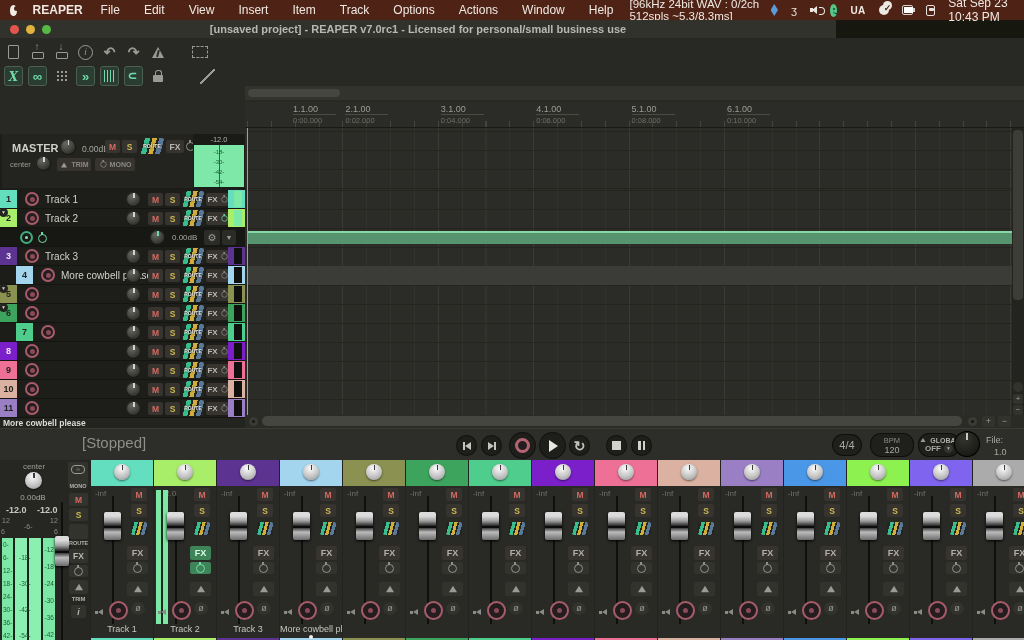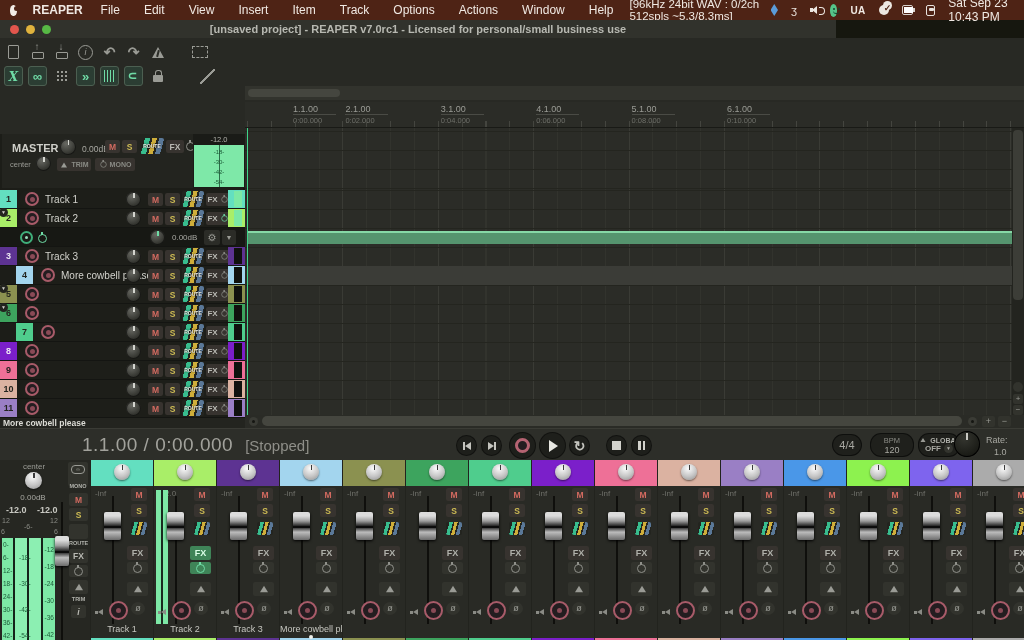--- a/index.html
+++ b/index.html
@@ -567,21 +567,20 @@
     <div class="hscroll">
       <div class="hcirc" style="left:4px;"></div>
       <div class="hthumb"></div>
       <div class="hcirc" style="left:723px;"></div>
       <div class="hzbtn" style="left:737px;">+</div>
       <div class="hzbtn" style="left:753px;">−</div>
     </div>
 
     <div class="transport">
       <div class="t-left">
-        <span class="t-pos">1.1.00 / 0:00.000</span>
         <span class="t-state">[Stopped]</span>
       </div>
       <div class="tpb sm" style="left:456px;">
           <span class="vbar"></span>
           <span class="tri l"></span>
         </div>
       <div class="tpb sm" style="left:481px;">
           <span class="tri r"></span>
           <span class="vbar"></span>
         </div>
@@ -612,21 +611,21 @@
         <div style="font-size:7px;color:#b0b1ab;font-weight:bold;margin-top:2px;display:flex;align-items:center;justify-content:center;gap:2px;">
             <i class="mtn" style="transform:scale(.5);"></i>
             <span>GLOBAL</span>
           </div>
         <div style="font-size:8px;font-weight:bold;display:flex;align-items:center;justify-content:center;gap:3px;">
             <span>OFF</span>
             <span style="width:9px;height:9px;border-radius:50%;background:#33342e;font-size:5px;line-height:9px;">▼</span>
           </div>
       </div>
       <div class="rateknob"></div>
-      <div class="ratelbl">Rate:</div>
+      <div class="ratelbl">File:</div>
       <div class="rateval">1.0</div>
     </div>
 
     <div class="mixer">
       <div class="mstrip">
         <div class="pan-lbl">center</div>
         <div class="pknob mknob"></div>
         <div class="monobtn"><span class="oo">∞</span><span class="mono-t">MONO</span></div>
         <div class="mvol">0.00dB</div>
         <div class="mpeak" style="left:6px;">-12.0</div>

